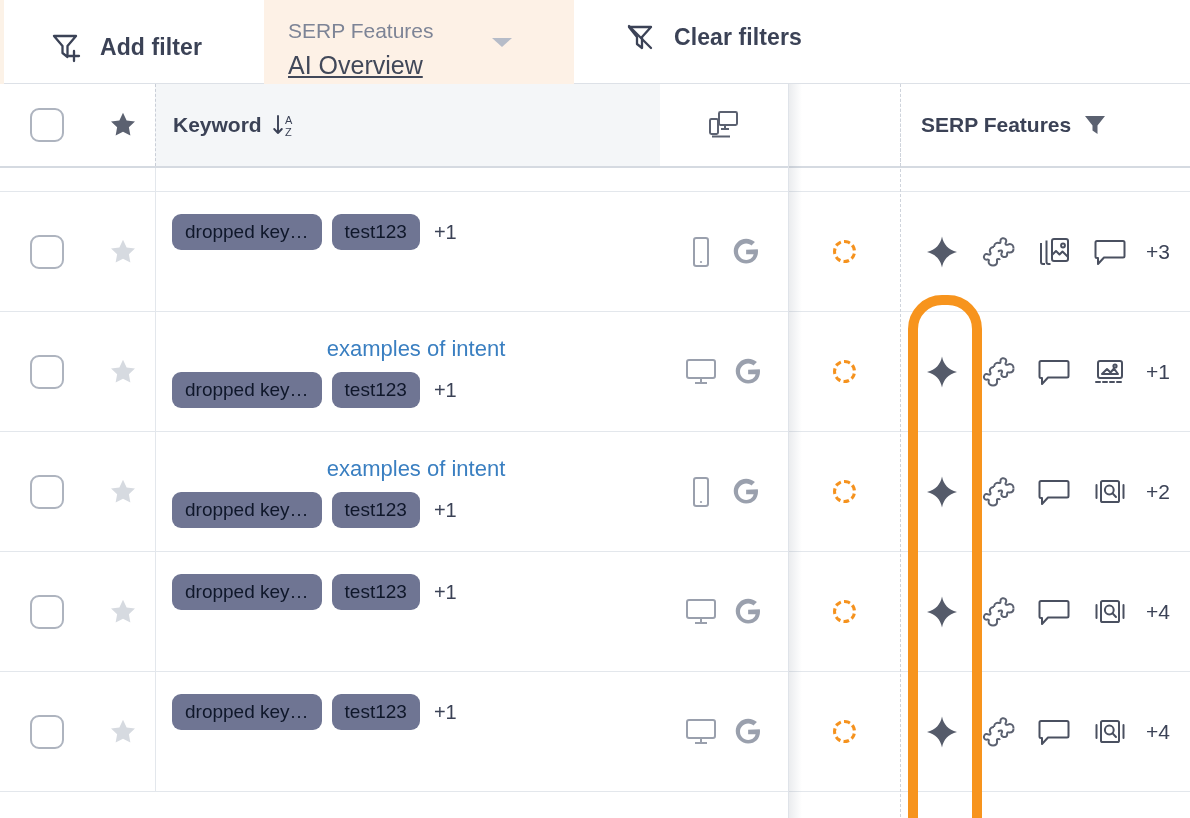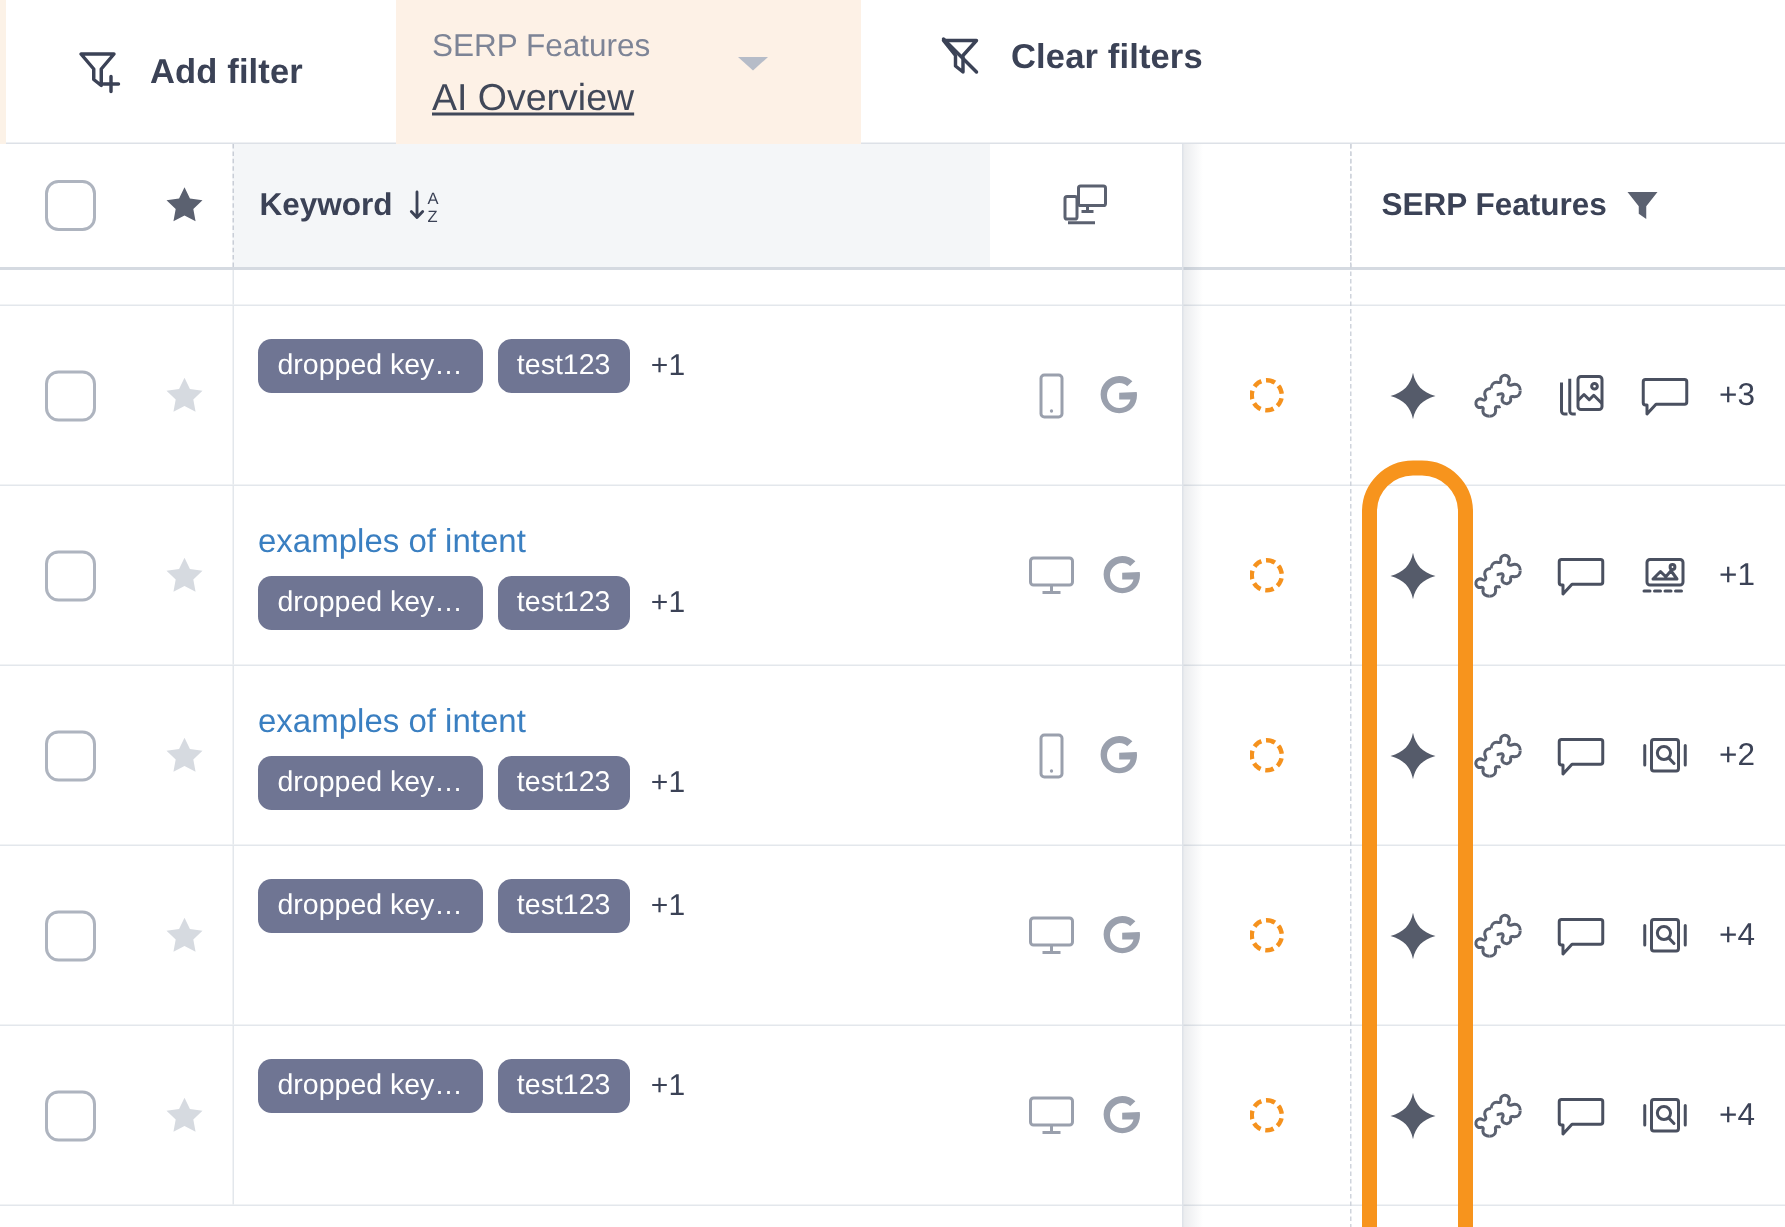--- a/index.html
+++ b/index.html
@@ -6,21 +6,21 @@
   html, body {
     width: 1190px; height: 818px;
     background: #ffffff;
     font-family: "Liberation Sans", sans-serif;
     overflow: hidden;
   }
 
   
   .toolbar {
     position: relative;
-    height: 96px;
+    height: 84px;
     background: #ffffff;
     border-bottom: 1px solid #dde1e7;
   }
   .tb-left-edge {
     position: absolute; left: 0; top: 0; width: 4px; height: 96px;
     background: #fcf2e7;
   }
   .tb-item {
     position: absolute;
     display: flex; align-items: center; gap: 14px;
@@ -46,21 +46,21 @@
   }
   .fp-caret {
     position: absolute; right: 62px; top: 38px;
     width: 0; height: 0;
     border-left: 10px solid transparent;
     border-right: 10px solid transparent;
     border-top: 9px solid #b6bcc8;
   }
 
   
-  .table { position: relative; width: 1190px; }
+  .table { position: relative; width: 1190px; text-align: center; }
 
   .thead {
     position: relative;
     height: 84px;
     background: #ffffff;
     border-bottom: 2px solid #d5dae1;
   }
   .th-cell { position: absolute; top: 0; height: 82px; }
   .th-select { left: 0; width: 155px; background: #ffffff; }
   .th-keyword { left: 155px; width: 505px; background: #f4f6f8;
@@ -115,21 +115,21 @@
 
   .sel-inner { display: flex; align-items: center; height: 119px; padding-left: 30px; gap: 44px; }
 
   .kw-inner { padding: 22px 0 0 16px; }
   .kw-link {
     display: block; font-size: 22px; color: #3a7fc1; line-height: 30px;
     white-space: nowrap; margin-bottom: 8px;
   }
   .tags { display: flex; align-items: center; gap: 10px; }
   .tag {
-    background: #6f7593; color: #ffffff;
+    background: #6f7593; color: #0f172a;
     font-size: 19px; line-height: 19px;
     padding: 8px 13px 9px; border-radius: 9px; white-space: nowrap;
   }
   .tag-more { font-size: 20px; color: #3b4256; margin-left: 4px; }
 
   .dev-inner {
     display: flex; align-items: center; justify-content: center;
     height: 119px; gap: 14px;
   }
 

